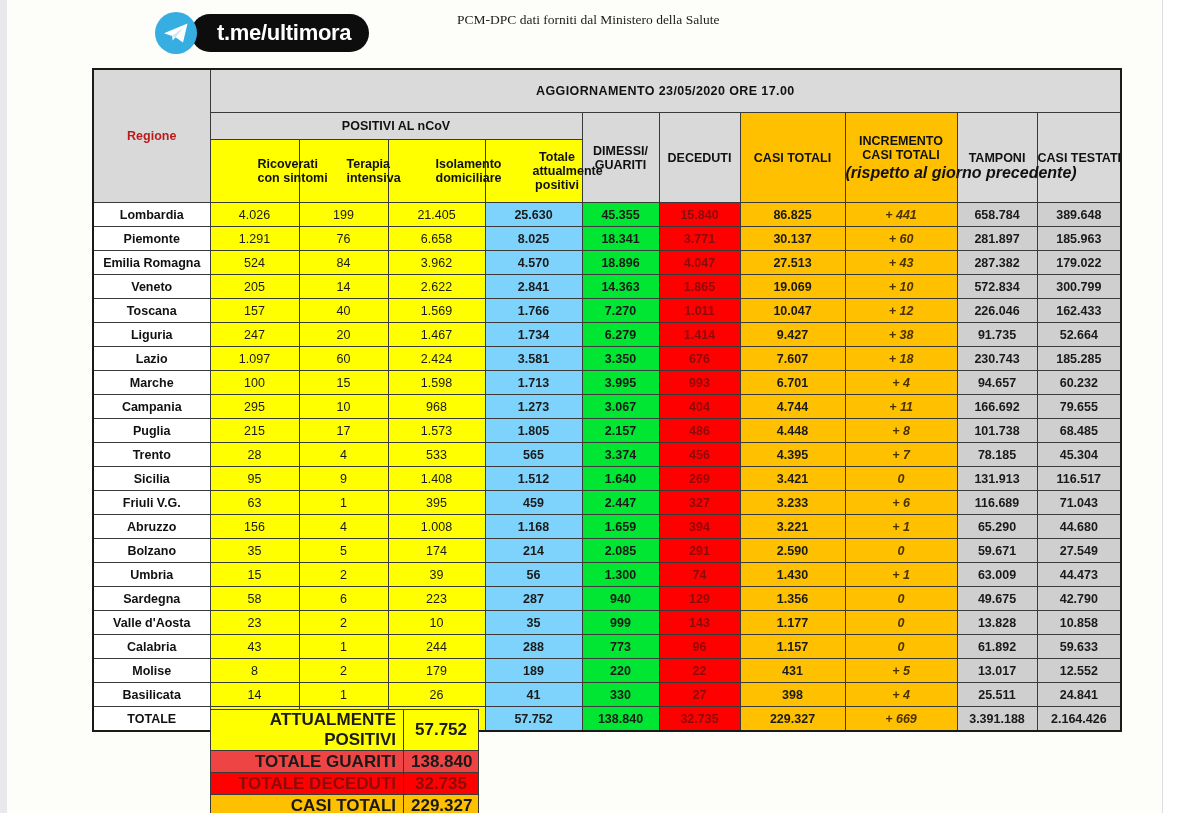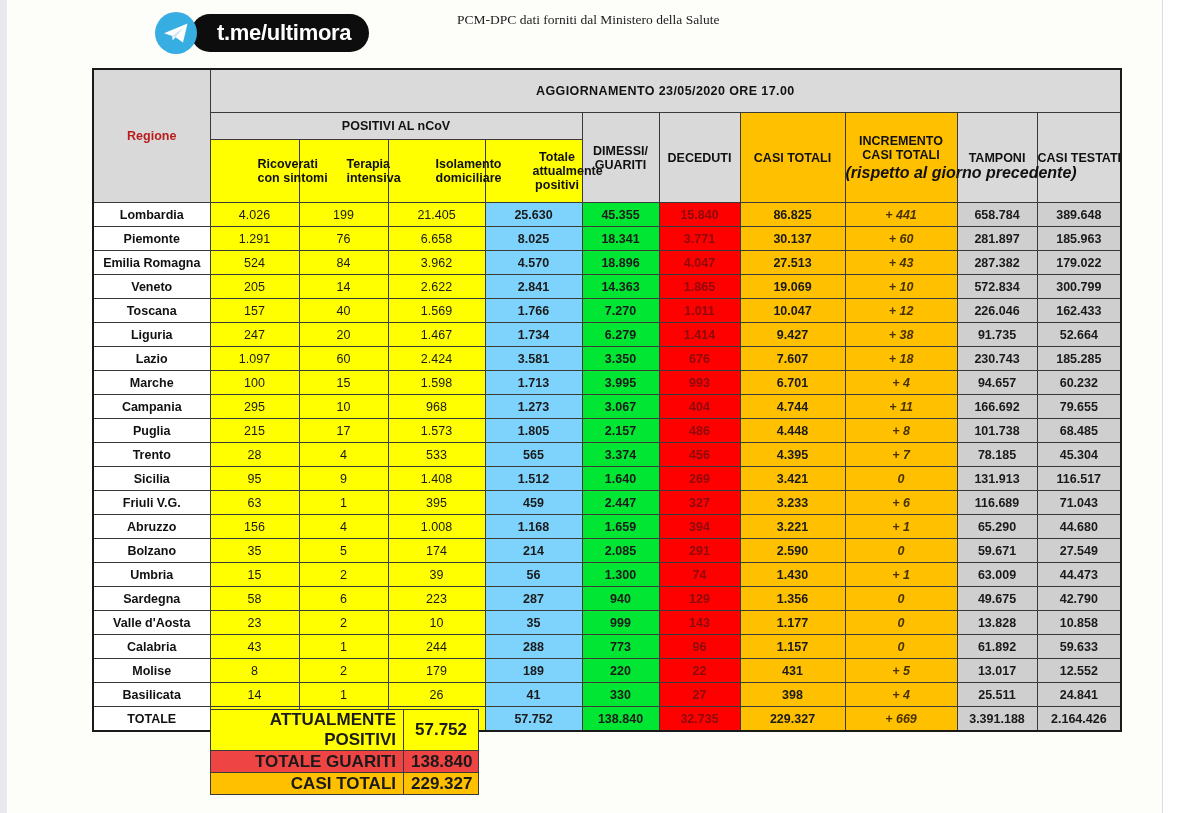--- a/index.html
+++ b/index.html
@@ -562,20 +562,24 @@
       <tbody id="legend-body">
           <tr>
             <td class="lg-label lg-y">ATTUALMENTE POSITIVI</td>
             <td class="lg-value lg-y">57.752</td>
           </tr>
           <tr>
             <td class="lg-label lg-g">TOTALE GUARITI</td>
             <td class="lg-value lg-g">138.840</td>
           </tr>
           <tr>
+            <td class="lg-label lg-r">TOTALE DECEDUTI</td>
+            <td class="lg-value lg-r">32.735</td>
+          </tr>
+          <tr>
             <td class="lg-label lg-o">CASI TOTALI</td>
             <td class="lg-value lg-o">229.327</td>
           </tr>
         </tbody>
     </table>
   </div>
 
 </div>
 <div id="sheet-right-edge"></div>
 

